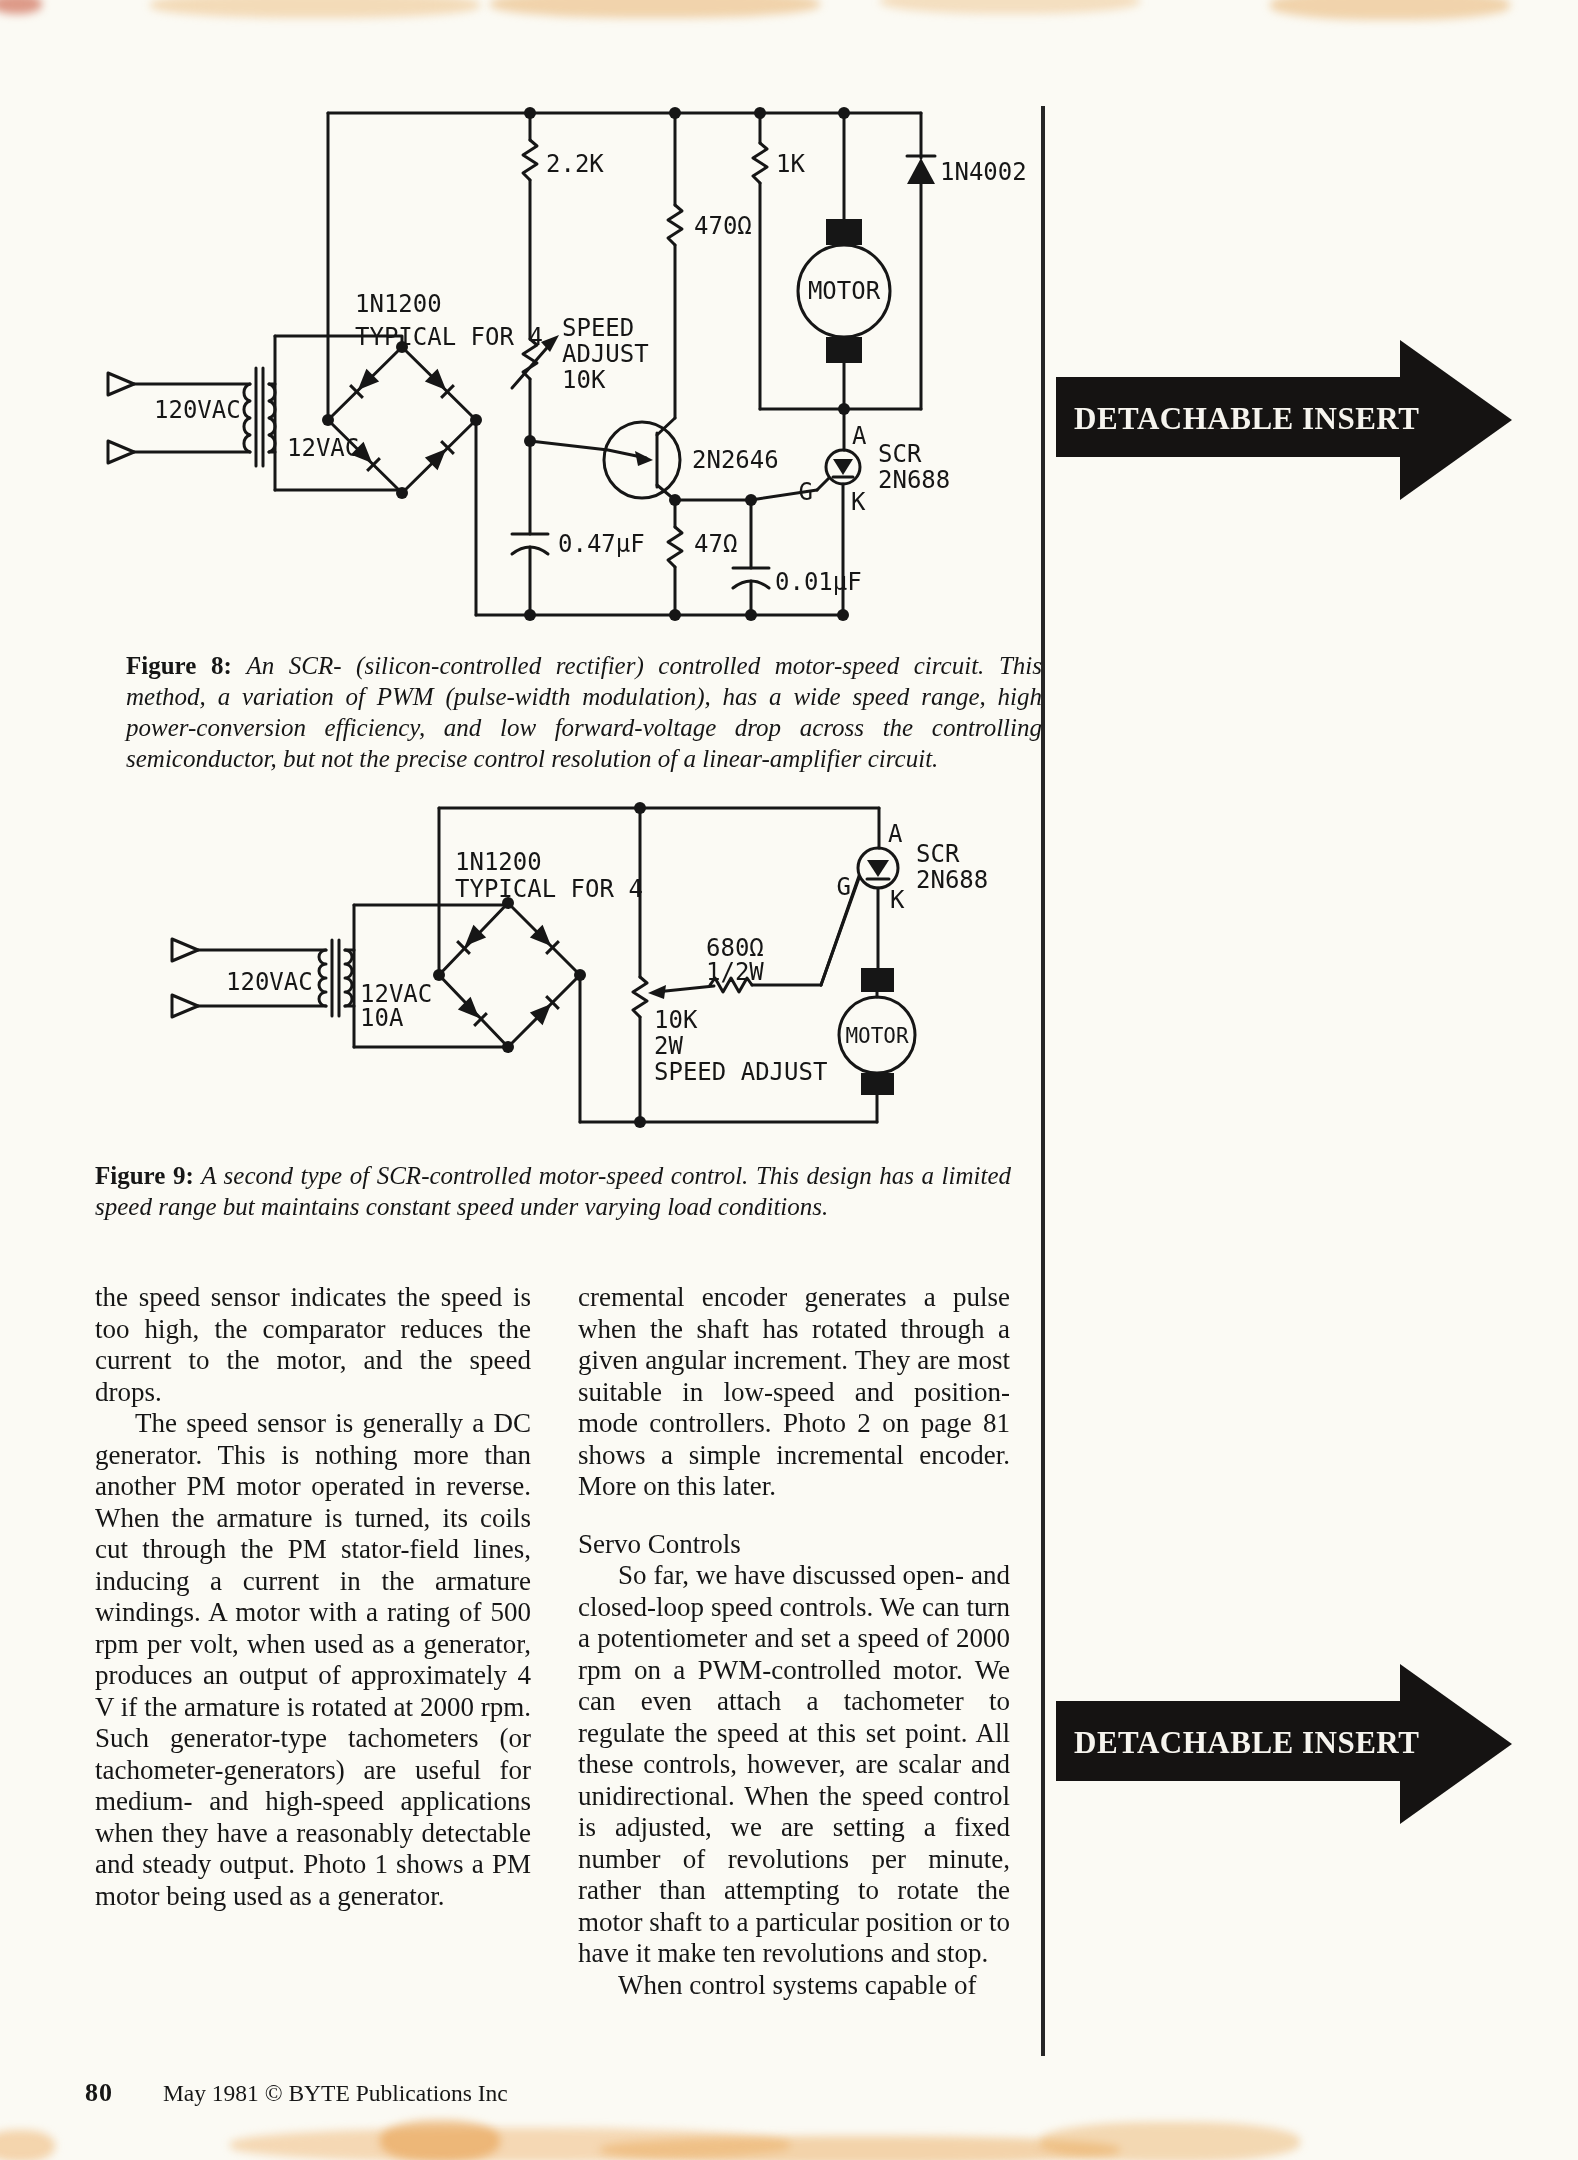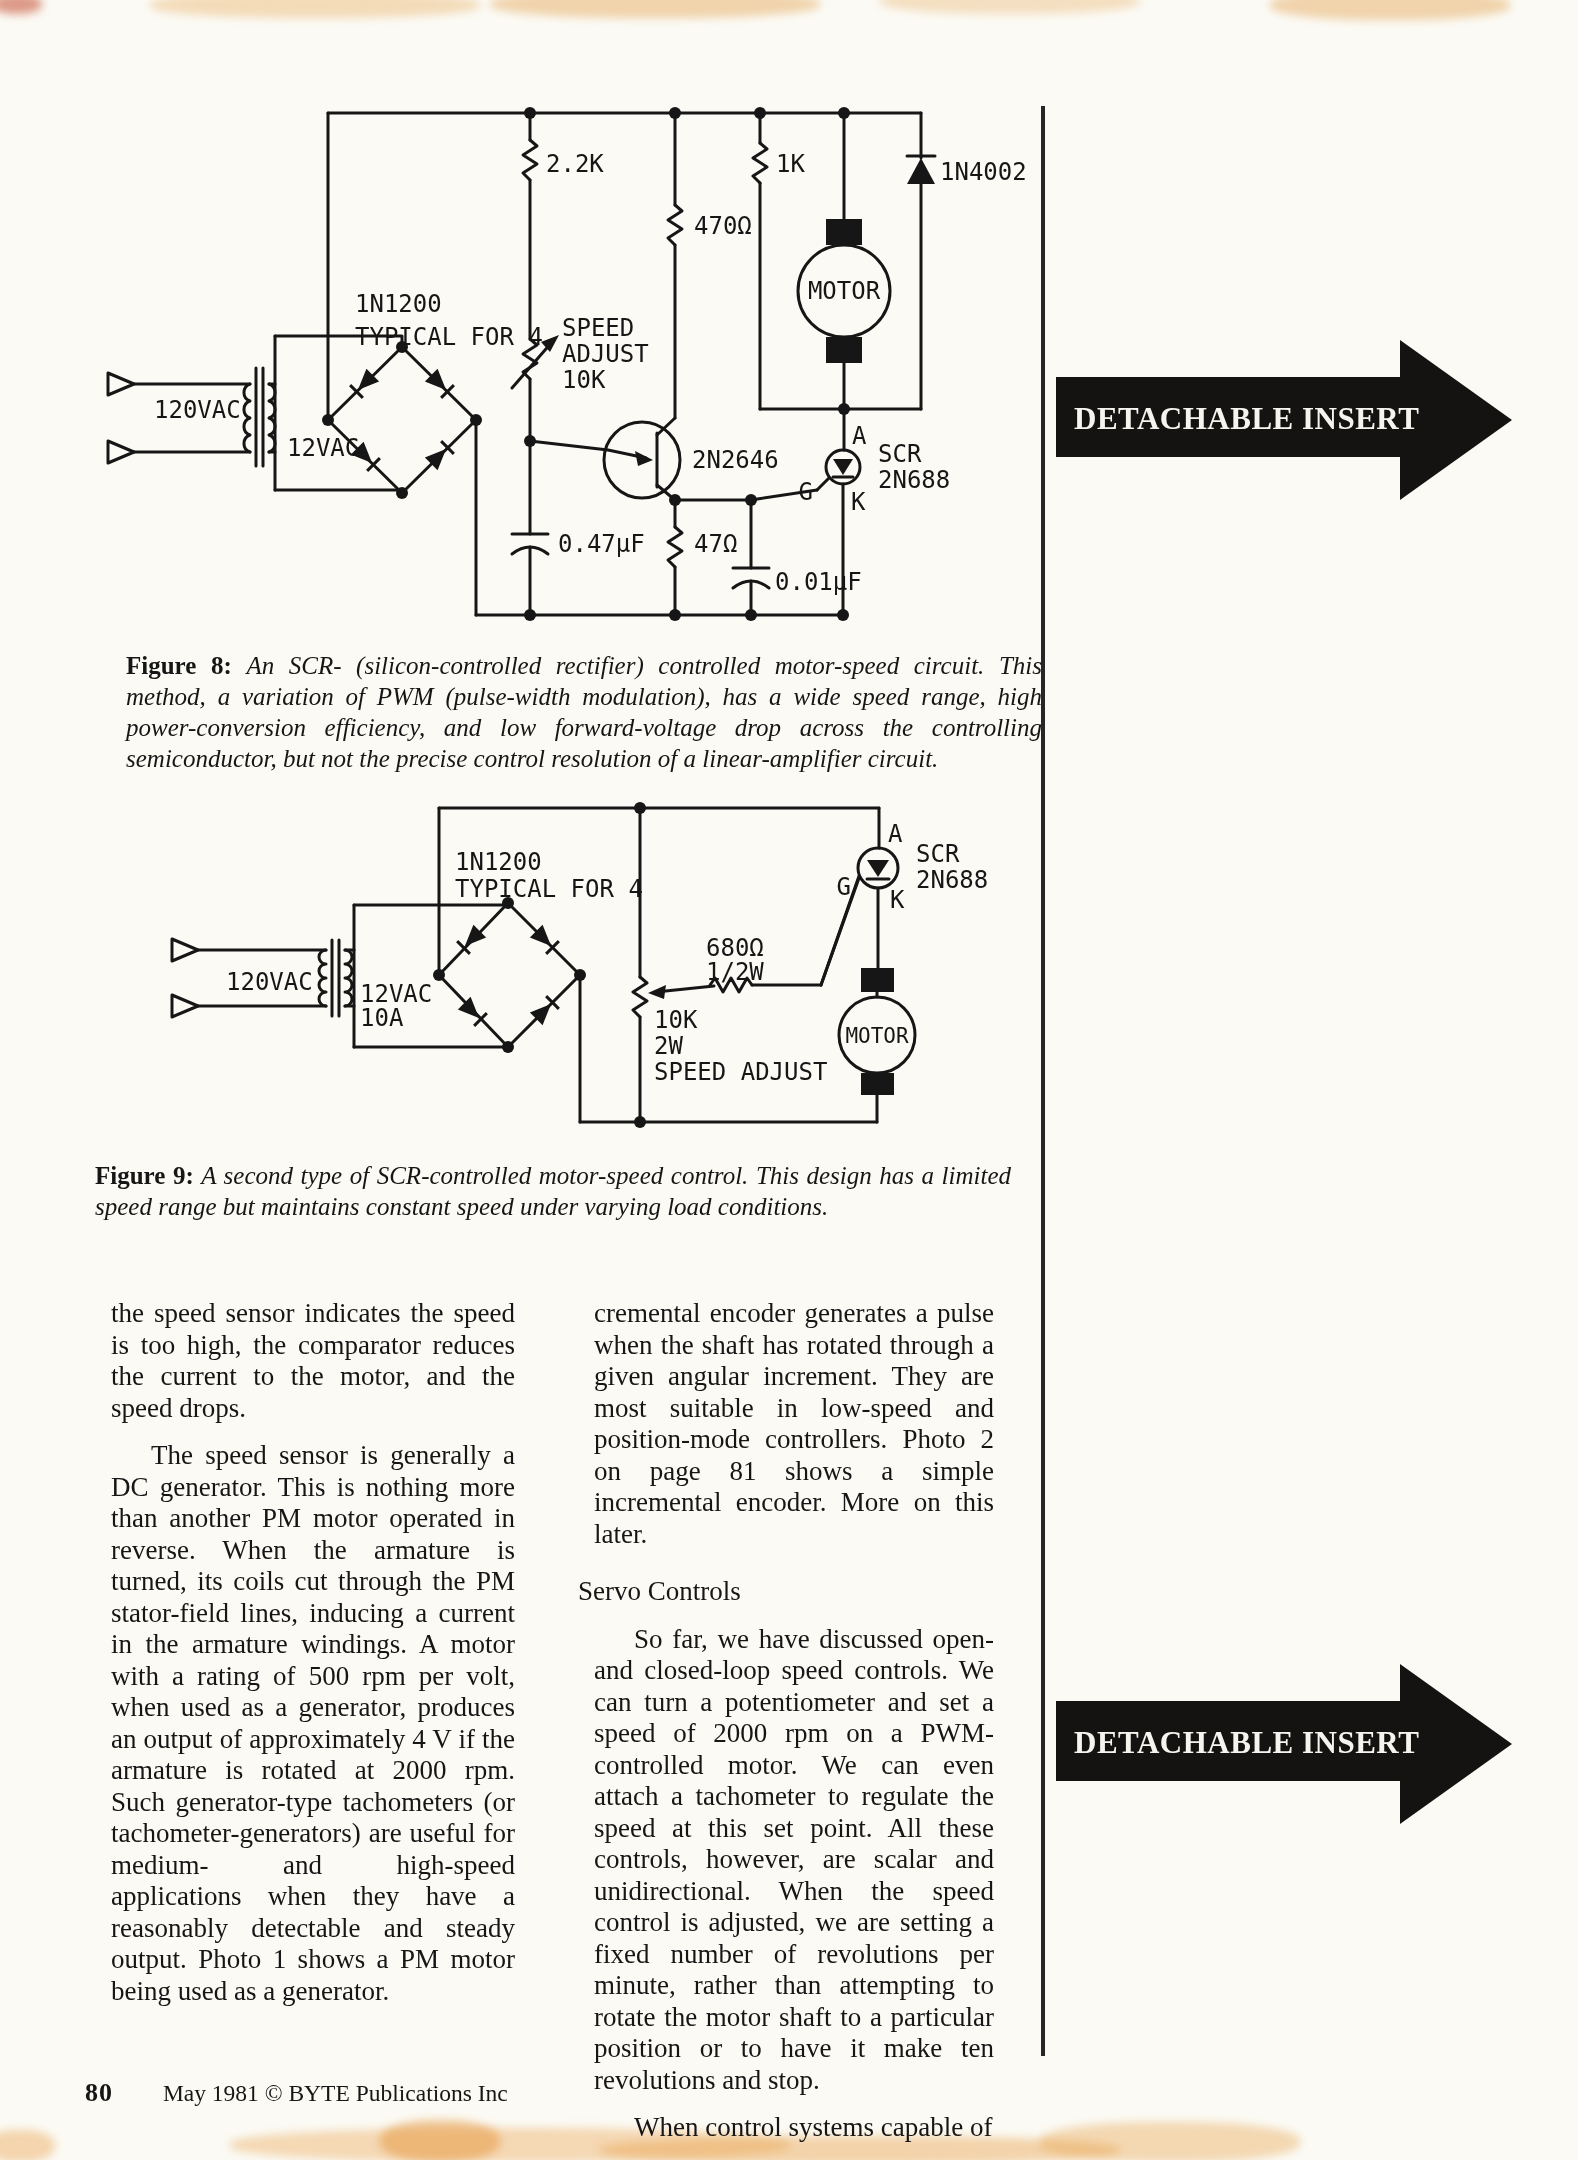--- a/index.html
+++ b/index.html
@@ -19,21 +19,21 @@
   .fill{fill:var(--ink);stroke:none;}
   .dot{fill:var(--ink);stroke:none;}
   text.sch{font-family:"DejaVu Sans Mono", monospace;font-size:24px;fill:var(--ink);letter-spacing:0px;}
   text.sch.small{font-size:21px;}
   
   .caption{font-family:"Liberation Serif", serif;font-size:25px;line-height:31px;text-align:justify;color:var(--ink);}
   .caption .cap-label{font-weight:bold;font-style:normal;}
   .caption .cap-body{font-style:italic;}
   
   .col{font-size:27px;line-height:31.5px;text-align:justify;color:var(--ink);}
-  .col p{margin:16px;}
+  .col p{margin:0;}
   .col p.indent{text-indent:40px;}
   .col h3{font-size:27px;line-height:31.5px;margin:26px 0 0 0;font-weight:normal;}
   .ital{font-style:italic;}
   
   .banner text{font-family:"Liberation Serif", serif;font-weight:bold;font-size:31px;letter-spacing:.5px;fill:#f6f4ee;}
   .banner .arrow{fill:#151312;}
   
   .vrule{background:var(--ink);opacity:.93;}
   
   .footer{font-size:23.5px;color:var(--ink);}

